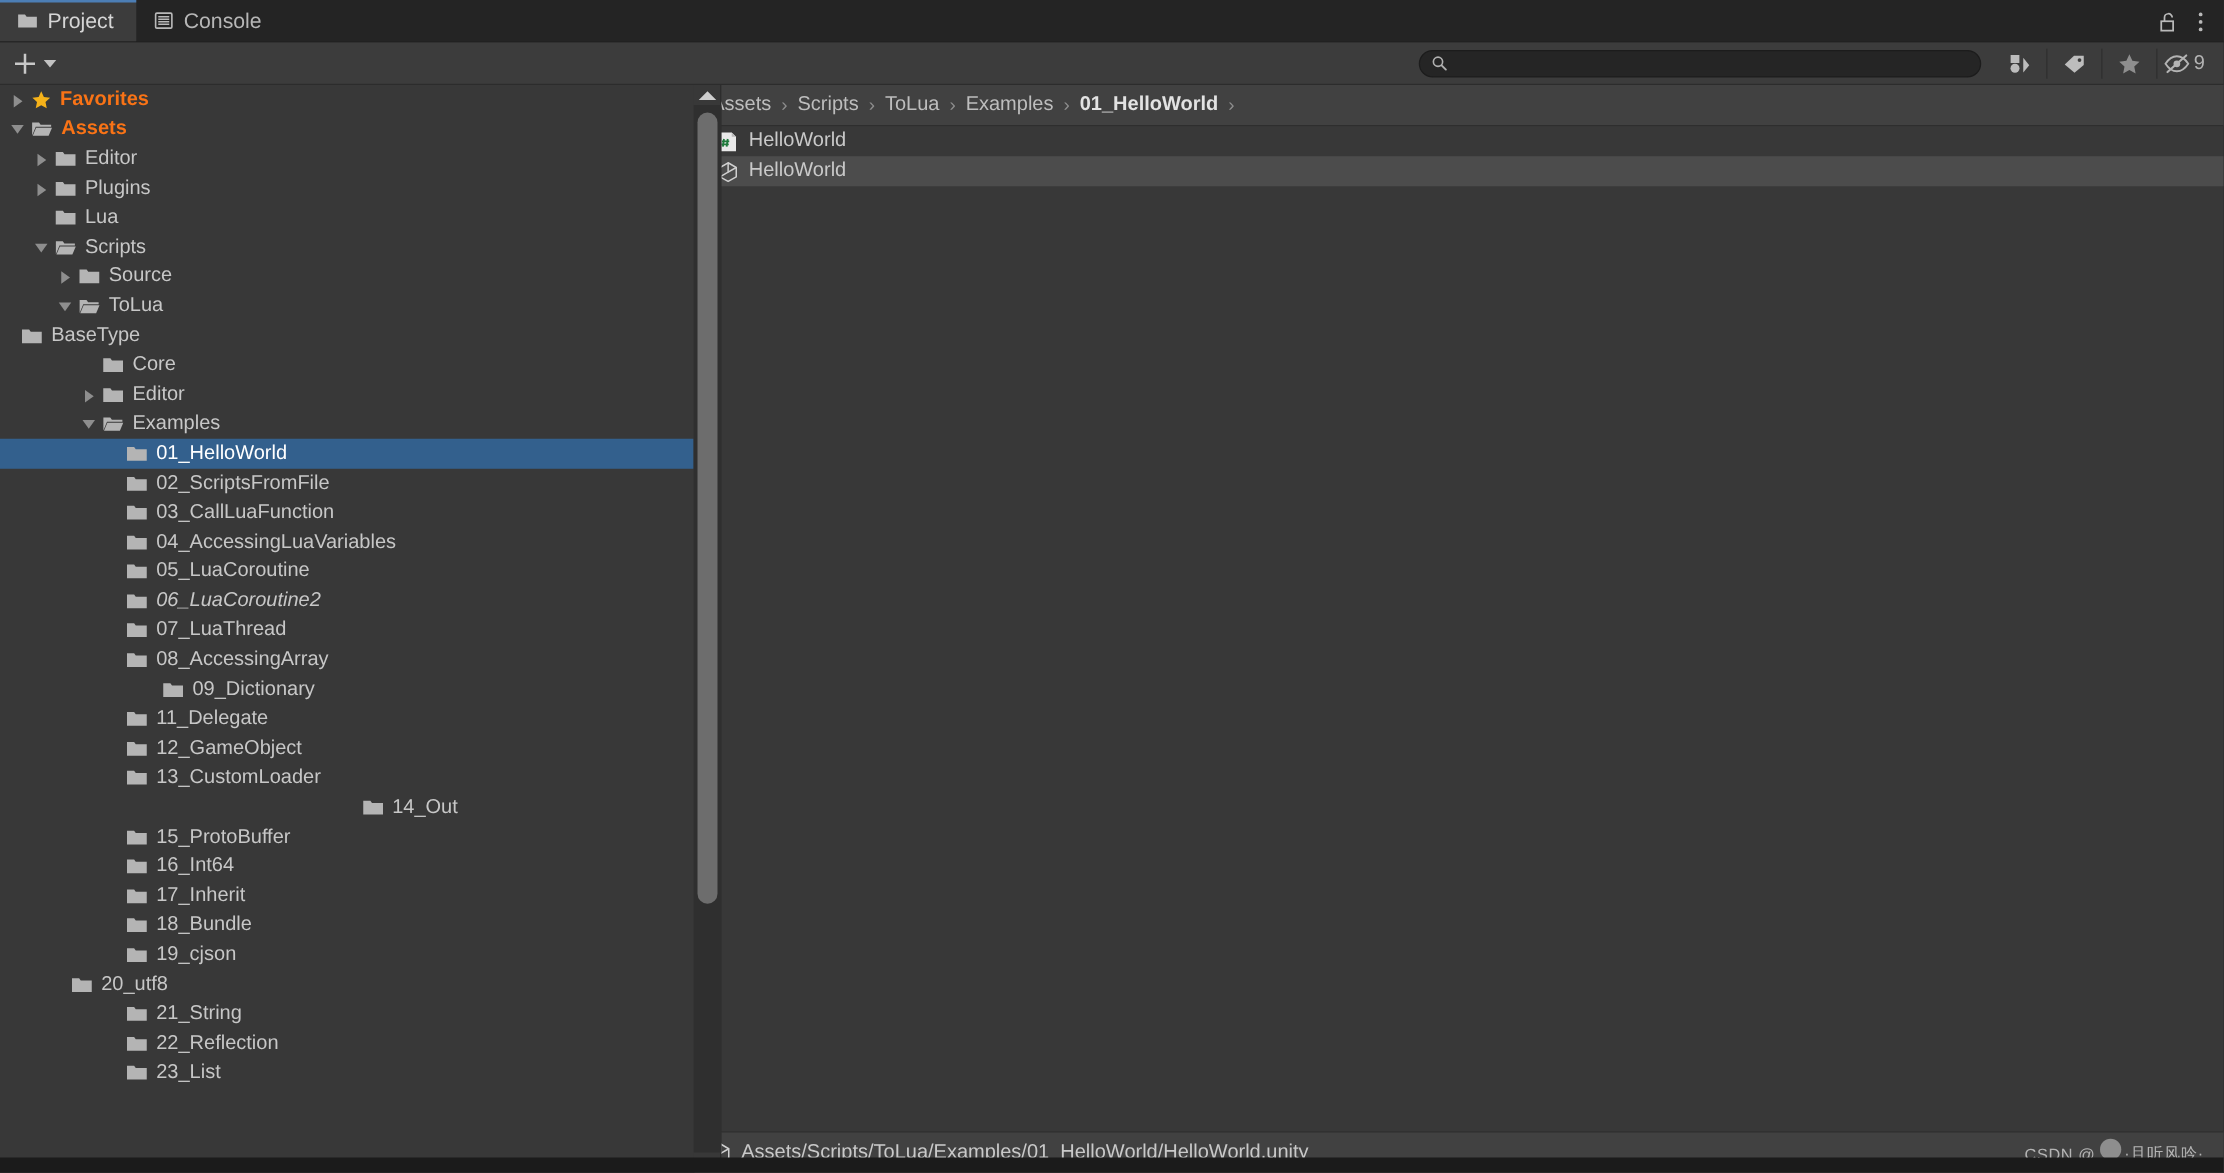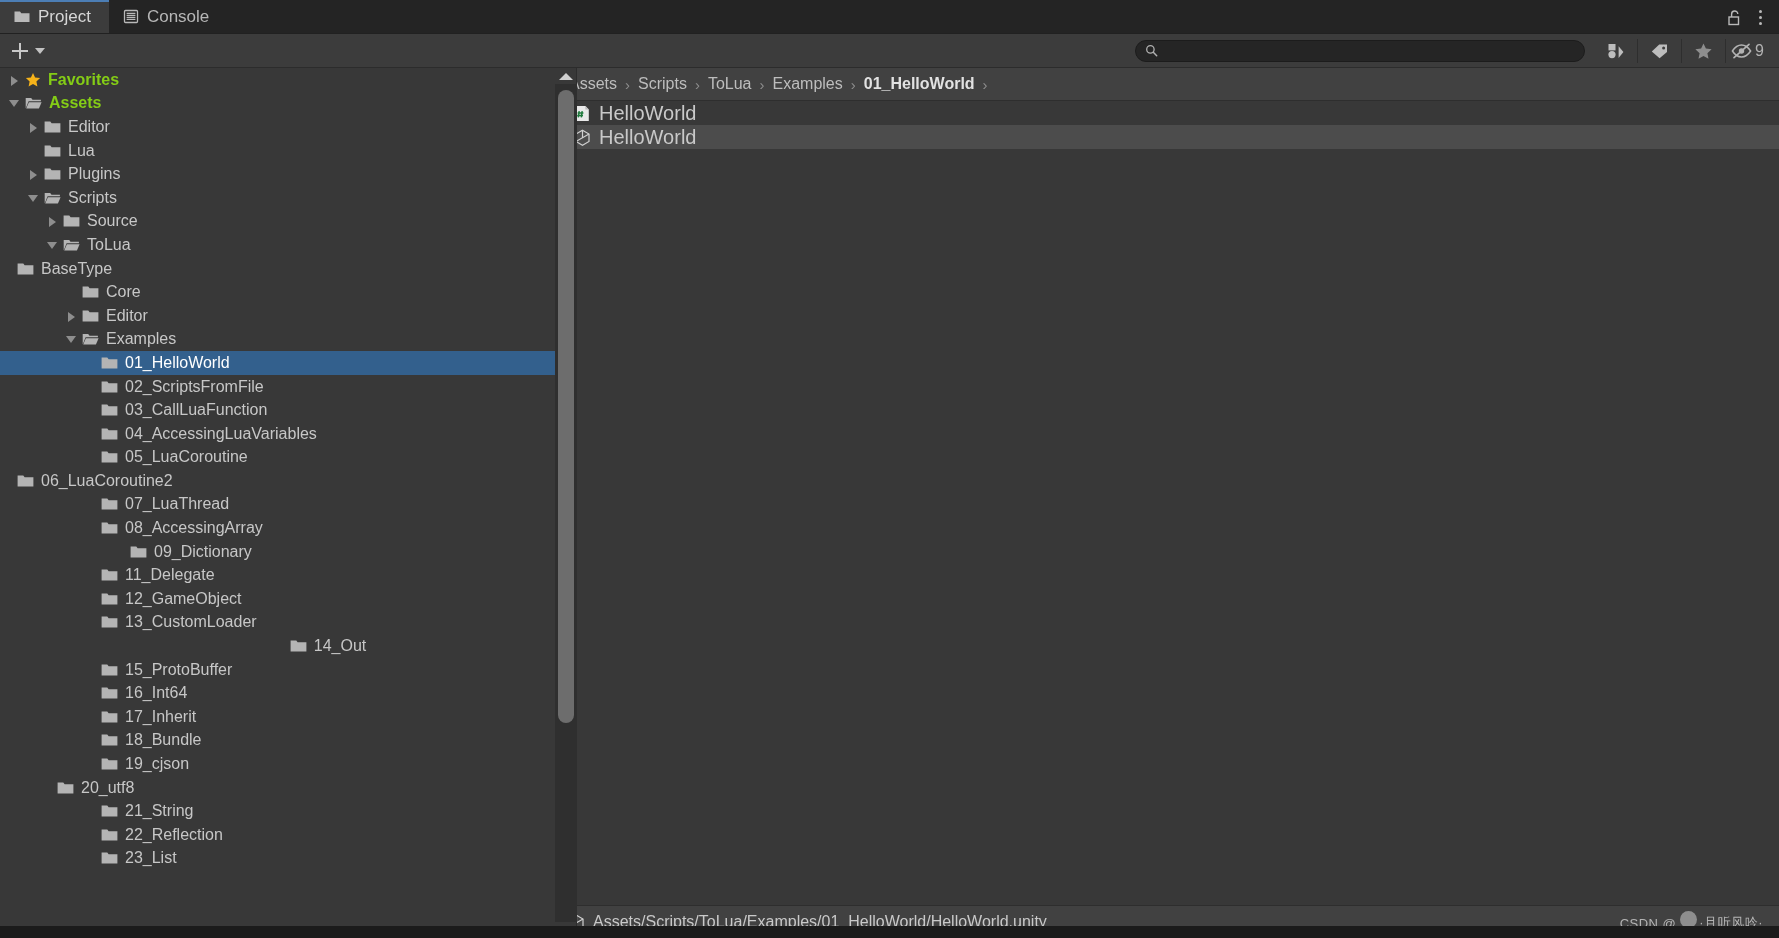--- a/index.html
+++ b/index.html
@@ -148,21 +148,21 @@
   }
   .arrow.down::after {
     content:""; position:absolute; left:1px; top:4px;
     border-top:7px solid #8e8e8e;
     border-left:5px solid transparent;
     border-right:5px solid transparent;
   }
   .ficon { width:17px; height:14px; flex:none; margin-right:7px; display:block; }
   .star { width:16px; height:16px; flex:none; margin-right:7px; display:block; }
   .row .lbl { line-height:1; }
-  .row.bold .lbl { font-weight:bold; color:#84cc16; }
+  .row.bold .lbl { font-weight:bold; color:#f97316; }
 
   
   .vscroll {
     position:absolute;
     left:555px; top:0; bottom:0;
     width:22px;
     background:#383838;
     display:flex; flex-direction:column; align-items:center;
     border-right:1px solid #2d2d2d;
   }
@@ -211,21 +211,21 @@
   .crumb { padding:0 3px; cursor:default; }
   .crumb.last { font-weight:bold; color:#e2e2e2; }
   .crumb-sep { color:#8d8d8d; font-size:15px; padding:0 5px; }
 
   .filelist { flex:1; min-height:0; overflow:hidden; }
   .file-row {
     height:24px;
     display:flex; align-items:center;
     padding-left:18px;
     gap:8px;
-    font-size:20px;
+    font-size:16px;
     color:#c9c9c9;
     cursor:default;
   }
   .file-row.sel { background:#4c4c4c; }
   .fico { width:17px; height:17px; flex:none; display:block; }
 
   .statusbar {
     height:33px; flex:none;
     background:#414141;
     display:flex; align-items:center;
@@ -365,32 +365,32 @@
           <span class="lbl">Assets</span>
         </div>
         <div class="row" style="padding-left: 27px;">
           <span class="arrow right"></span>
           <svg viewBox="0 0 17 14" class="ficon">
             <path d="M0.6 1.6 H6.3 L7.6 3.3 H16.4 V12.6 H0.6 Z" fill="#b4b4b4"></path>
           </svg>
           <span class="lbl">Editor</span>
         </div>
         <div class="row" style="padding-left: 27px;">
+          <span class="arrow right"></span>
+          <svg viewBox="0 0 17 14" class="ficon">
+            <path d="M0.6 1.6 H6.3 L7.6 3.3 H16.4 V12.6 H0.6 Z" fill="#b4b4b4"></path>
+          </svg>
+          <span class="lbl">Plugins</span>
+        </div>
+        <div class="row" style="padding-left: 27px;">
           <span class="arrow"></span>
           <svg viewBox="0 0 17 14" class="ficon">
             <path d="M0.6 1.6 H6.3 L7.6 3.3 H16.4 V12.6 H0.6 Z" fill="#b4b4b4"></path>
           </svg>
           <span class="lbl">Lua</span>
-        </div>
-        <div class="row" style="padding-left: 27px;">
-          <span class="arrow right"></span>
-          <svg viewBox="0 0 17 14" class="ficon">
-            <path d="M0.6 1.6 H6.3 L7.6 3.3 H16.4 V12.6 H0.6 Z" fill="#b4b4b4"></path>
-          </svg>
-          <span class="lbl">Plugins</span>
         </div>
         <div class="row" style="padding-left: 27px;">
           <span class="arrow down"></span>
           <svg viewBox="0 0 17 14" class="ficon">
             <path d="M0.7 2 H6.2 L7.5 3.7 H15.9 V5.3 H3.6 L0.7 12.4 Z" fill="#b4b4b4"></path>
             <path d="M3.9 6.2 H16.6 L13.9 12.6 H1.2 Z" fill="#b4b4b4"></path>
           </svg>
           <span class="lbl">Scripts</span>
         </div>
         <div class="row" style="padding-left: 46px;">
@@ -465,21 +465,21 @@
           </svg>
           <span class="lbl">04_AccessingLuaVariables</span>
         </div>
         <div class="row" style="padding-left: 84px;">
           <span class="arrow"></span>
           <svg viewBox="0 0 17 14" class="ficon">
             <path d="M0.6 1.6 H6.3 L7.6 3.3 H16.4 V12.6 H0.6 Z" fill="#b4b4b4"></path>
           </svg>
           <span class="lbl">05_LuaCoroutine</span>
         </div>
-        <div class="row" style="">
+        <div class="row" style="padding-left: 84px; font-style: italic;">
           <span class="arrow"></span>
           <svg viewBox="0 0 17 14" class="ficon">
             <path d="M0.6 1.6 H6.3 L7.6 3.3 H16.4 V12.6 H0.6 Z" fill="#b4b4b4"></path>
           </svg>
           <span class="lbl">06_LuaCoroutine2</span>
         </div>
         <div class="row" style="padding-left: 84px;">
           <span class="arrow"></span>
           <svg viewBox="0 0 17 14" class="ficon">
             <path d="M0.6 1.6 H6.3 L7.6 3.3 H16.4 V12.6 H0.6 Z" fill="#b4b4b4"></path>

